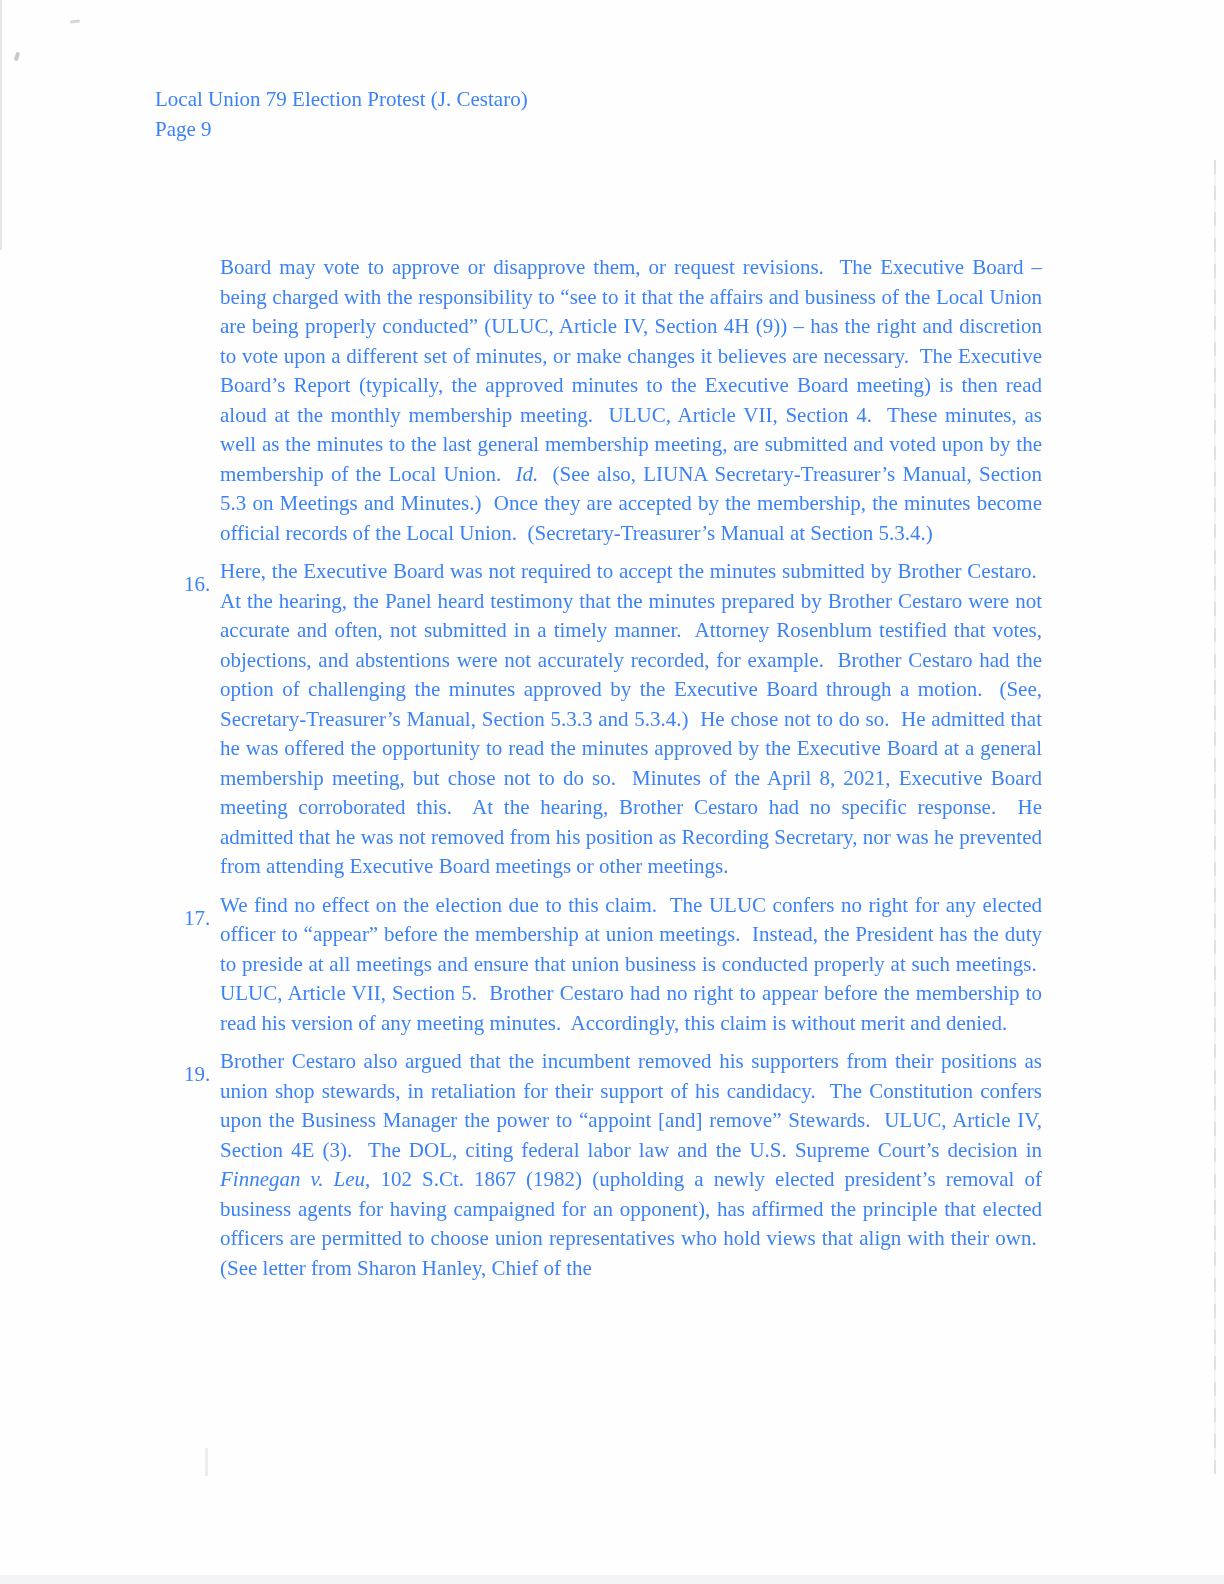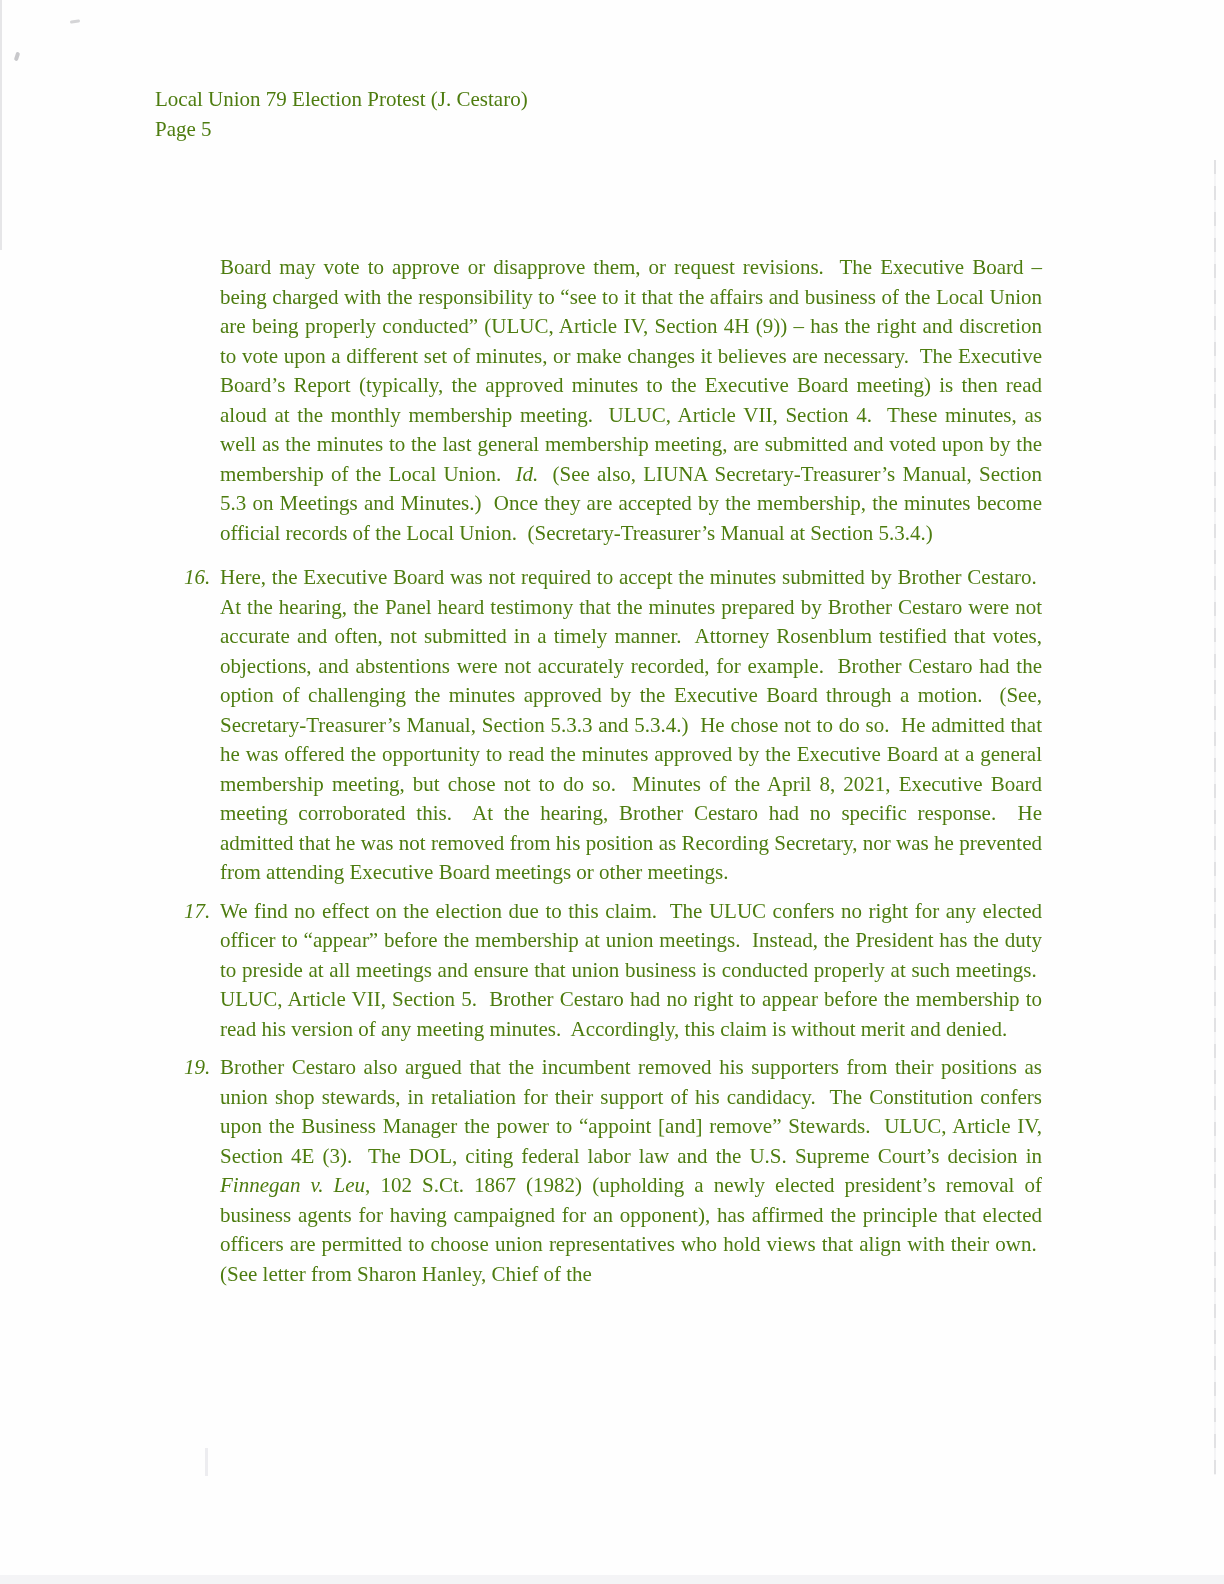--- a/index.html
+++ b/index.html
@@ -3,21 +3,21 @@
 <meta charset="utf-8">
 <style>
   html, body { margin: 0; padding: 0; background: #ffffff; }
   .page {
     position: relative;
     width: 1224px;
     height: 1584px;
     background: #fefefe;
     overflow: hidden;
     font-family: "Liberation Serif", serif;
-    color: #4d7c0f;
+    color: #3b82f6;
   }
 
   
   .artifact-right {
     position: absolute;
     left: 1214px; top: 160px;
     width: 2px; height: 1315px;
     background: repeating-linear-gradient(
       to bottom, #d8d8db 0px, #d8d8db 14px, #f1f1f3 14px, #f1f1f3 26px);
     opacity: 0.75;
@@ -70,24 +70,24 @@
   .doc-body {
     position: absolute;
     left: 220px; top: 253px;
     width: 822px;
     font-size: 21px;
     line-height: 29.5px;
     text-align: justify;
   }
 
   .para { position: relative; margin: 0 0 9px 0; }
-  .para.intro { margin-bottom: 15px; }
+  .para.intro { margin-bottom: 9px; }
   .para-num {
     position: absolute;
-    left: -36px; top: 0; font-style: italic;
+    left: -36px; top: 13px;
   }
   .italic { font-style: italic; }
   .para-lastline {
     text-align: justify;
     text-align-last: justify;
   }
 </style>
 </head>
 <body>
 
@@ -95,21 +95,21 @@
 
   <div class="artifact-right"></div>
   <div class="artifact-left"></div>
   <div class="speck-1"></div>
   <div class="speck-2"></div>
   <div class="speck-3"></div>
   <div class="bottom-band"></div>
 
   <header class="doc-header">
     <div>Local Union 79 Election Protest (J. Cestaro)</div>
-    <div>Page 5</div>
+    <div>Page 9</div>
   </header>
 
   <main class="doc-body">
 
     <div class="para intro">
       <div class="para-text"><span>Board may vote to approve or disapprove them, or request revisions.&nbsp; The Executive Board – being charged with the responsibility to “see to it that the affairs and business of the Local Union are being properly conducted” (ULUC, Article IV, Section 4H (9)) – has the right and discretion to vote upon a different set of minutes, or make changes it believes are necessary.&nbsp; The Executive Board’s Report (typically, the approved minutes to the Executive Board meeting) is then read aloud at the monthly membership meeting.&nbsp; ULUC, Article VII, Section 4.&nbsp; These minutes, as well as the minutes to the last general membership meeting, are submitted and voted upon by the membership of the Local Union.&nbsp; </span><span class="italic">Id.</span><span>&nbsp; (See also, LIUNA Secretary-Treasurer’s Manual, Section 5.3 on Meetings and Minutes.)&nbsp; Once they are accepted by the membership, the minutes become official records of the Local Union.&nbsp; (Secretary-Treasurer’s Manual at Section 5.3.4.)</span></div>
     </div>
 
     <div class="para numbered">
       <span class="para-num">16.</span>

